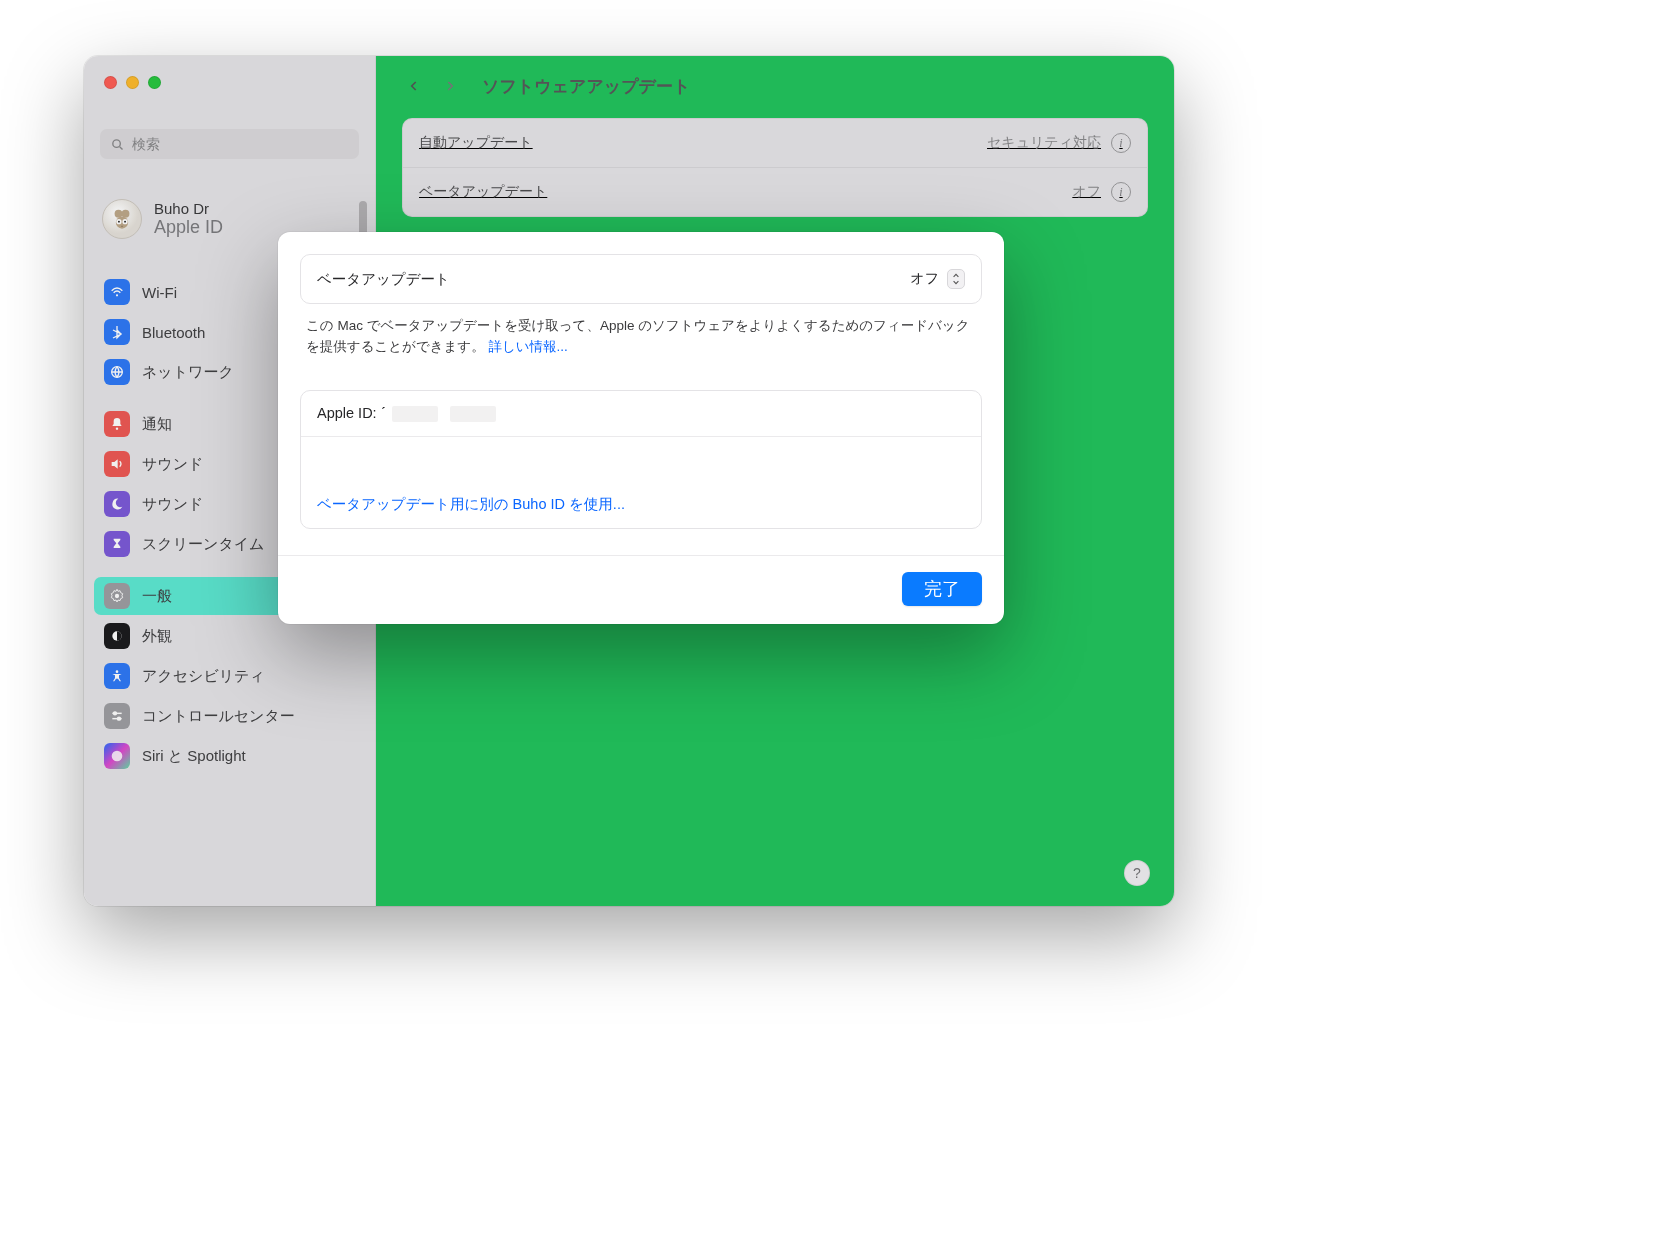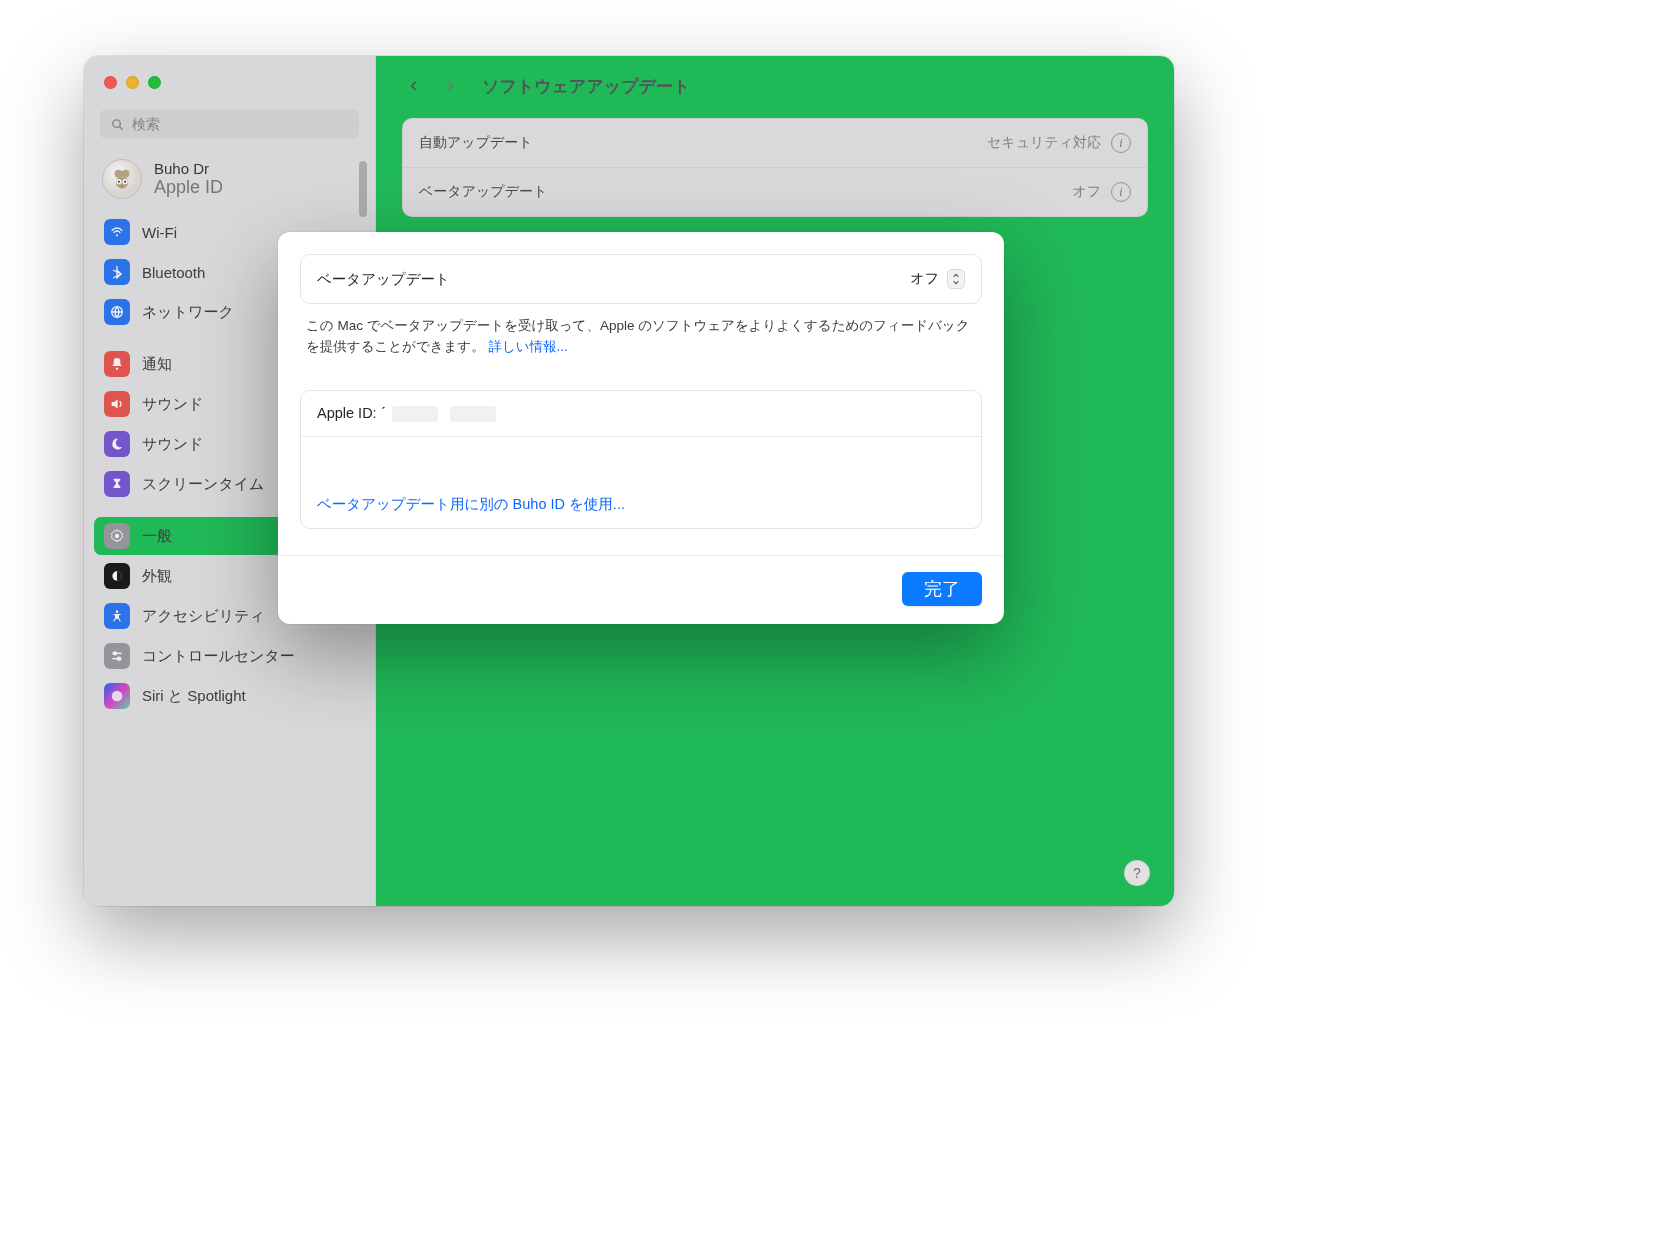--- a/index.html
+++ b/index.html
@@ -37,20 +37,21 @@
   }
   
   .sidebar {
     width: 292px;
     flex-shrink: 0;
     background: #e6e5e8;
     display: flex;
     flex-direction: column;
     padding-top: 12px;
     border-right: 1px solid rgba(0,0,0,0.06);
+    gap: 20px;
   }
   .traffic {
     display: flex;
     gap: 9px;
     padding: 8px 0 12px 20px;
   }
   .dot { width: 13px; height: 13px; border-radius: 50%; }
   .dot.red { background: #ff5f57; border: 1px solid rgba(0,0,0,0.1);}
   .dot.yellow { background: #febc2e; border: 1px solid rgba(0,0,0,0.1);}
   .dot.green { background: #28c840; border: 1px solid rgba(0,0,0,0.1);}
@@ -106,21 +107,21 @@
     display: flex;
     align-items: center;
     gap: 12px;
     padding: 6px 10px;
     border-radius: 7px;
     color: #424244;
     font-size: 15px;
     margin-bottom: 2px;
     cursor: default;
   }
-  .nav-item.selected { background: #22c55e; }
+  .nav-item.selected { background: #5eead4; }
   .nav-icon {
     width: 26px; height: 26px; border-radius: 6px;
     display: flex; align-items: center; justify-content: center;
     flex-shrink: 0;
   }
   .nav-icon svg { width: 16px; height: 16px; }
   .ic-wifi{background:#2f7af7;}
   .ic-bt{background:#2f7af7;}
   .ic-net{background:#2f7af7;}
   .ic-notif{background:#ee5a55;}
@@ -145,21 +146,21 @@
     align-items: center;
     gap: 12px;
     padding: 18px 26px 14px 26px;
   }
   .hbtn {
     width: 24px; height: 24px; display:flex; align-items:center; justify-content:center;
     color: #7c7c7e; cursor:default;
   }
   .hbtn.active { color: #555; }
   .htitle { font-size: 17px; font-weight: 600; color: #5a5a5c; margin-left: 8px;}
-  .panel-list { padding: 6px 26px; display:flex; flex-direction:column; gap: 0;}
+  .panel-list { padding: 6px 26px; display:flex; flex-direction:column; gap: 0; text-decoration: underline;}
   .panel {
     background: #e7e6e9;
     border: 1px solid rgba(0,0,0,0.06);
     border-radius: 10px;
   }
   .row {
     display:flex; align-items:center; justify-content:space-between;
     padding: 14px 16px;
     border-bottom: 1px solid rgba(0,0,0,0.06);
     font-size: 14px;

